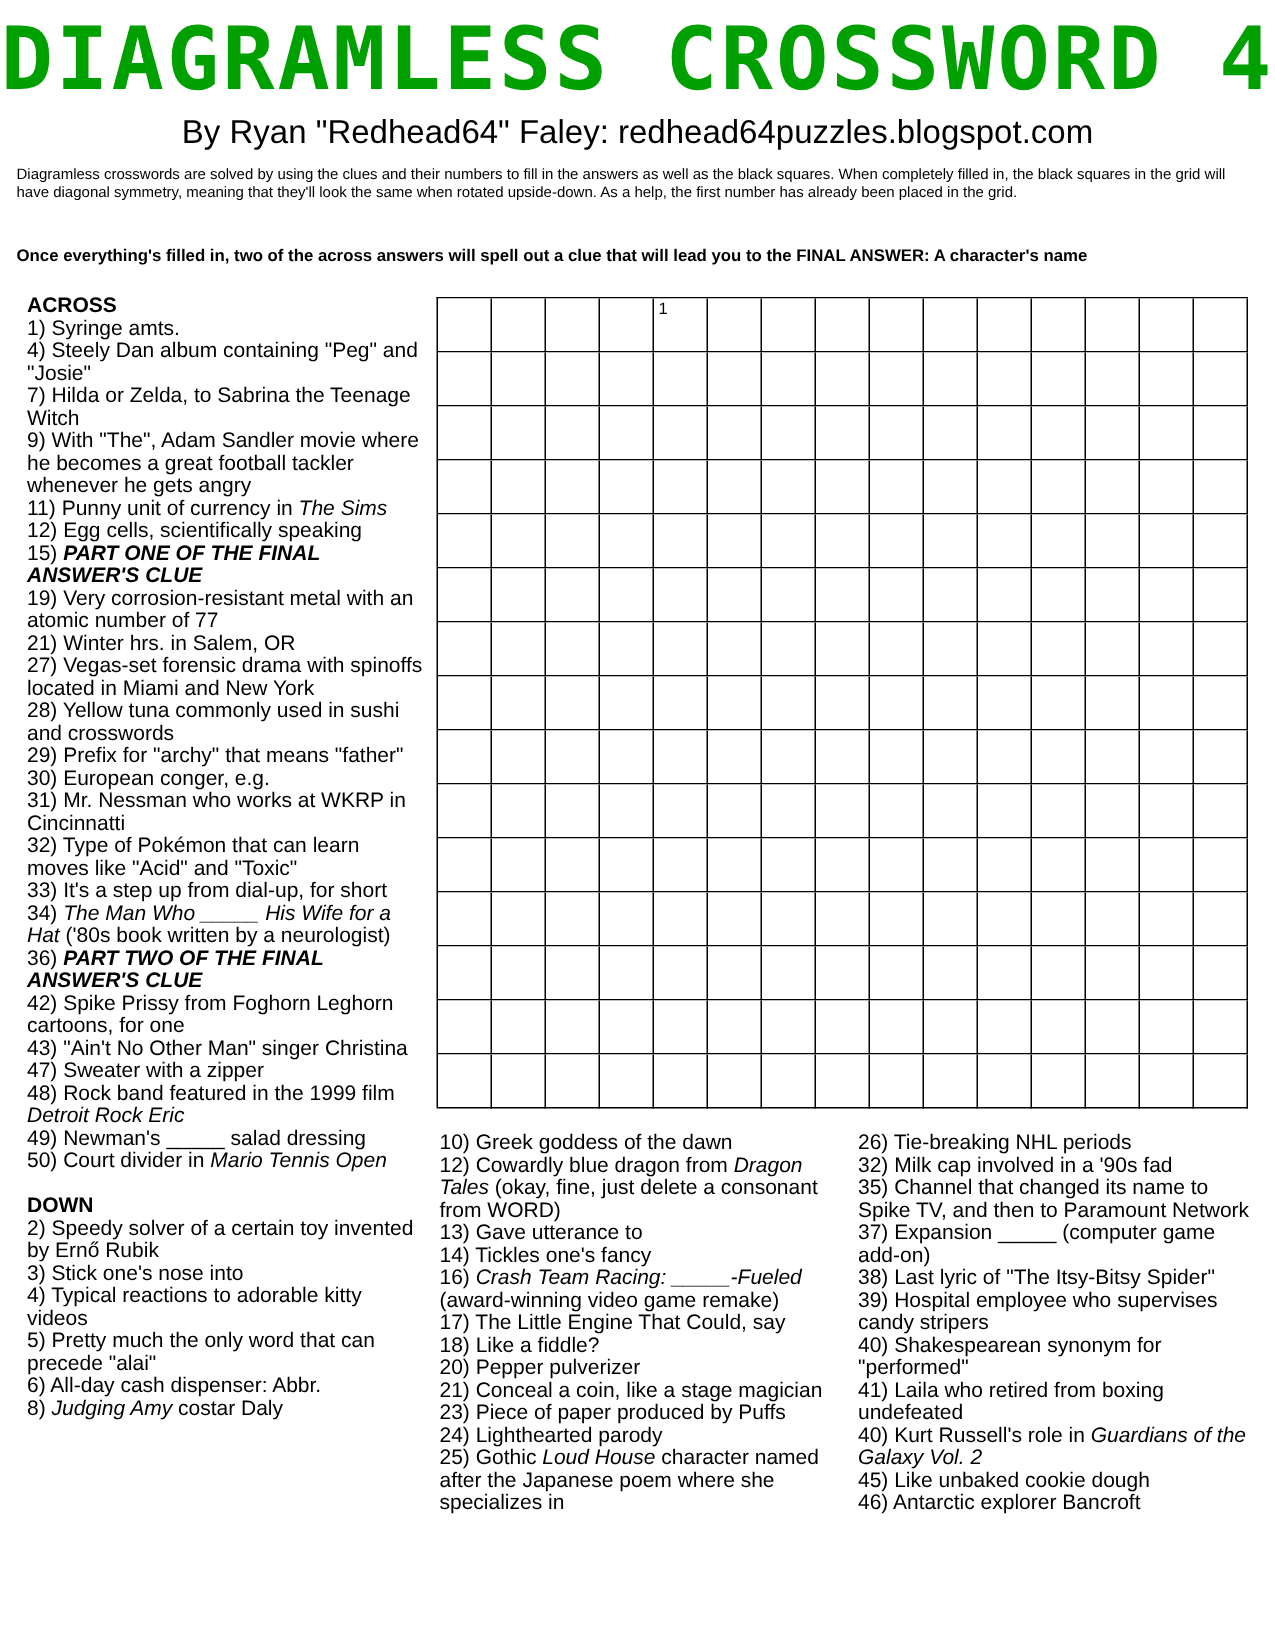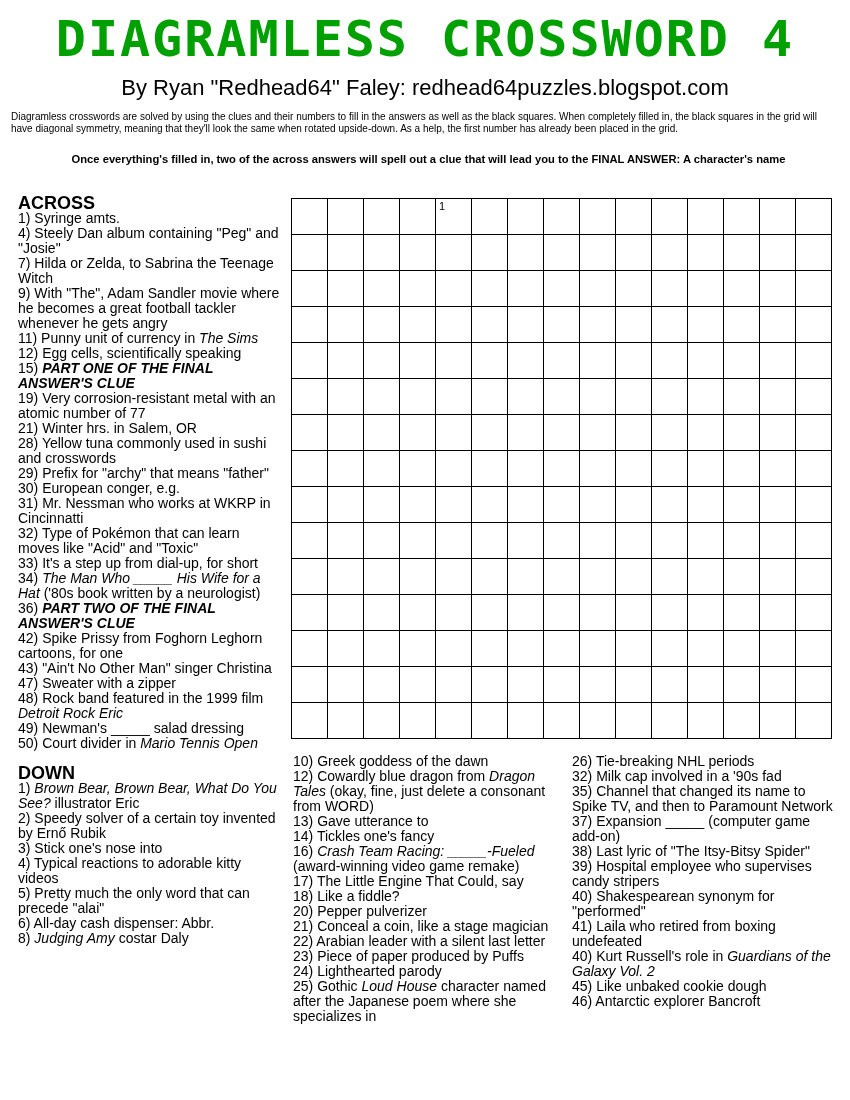--- a/index.html
+++ b/index.html
@@ -3,40 +3,40 @@
 <meta charset="utf-8">
 <style>
   html, body { margin: 0; padding: 0; background: #ffffff; }
   body {
     width: 850px; height: 1100px; position: relative; overflow: hidden;
     font-family: "Liberation Sans", sans-serif; color: #000;
   }
   .title {
     position: absolute; left: 0; top: 8px; width: 850px; text-align: center;
     font-family: "DejaVu Sans Mono", monospace; font-weight: bold;
-    font-size: 50px; line-height: 62px; letter-spacing: 2px;
+    font-size: 58px; line-height: 62px; letter-spacing: 2px;
     color: #00a000; transform: scaleY(1.0);
   }
   .byline {
     position: absolute; left: 0; top: 74px; width: 850px; text-align: center;
     font-size: 22px; line-height: 28px; color: #000;
   }
   .intro {
     position: absolute; left: 11px; top: 111px; width: 830px;
     font-size: 10px; line-height: 12px;
   }
   .instruction {
-    position: absolute; left: 11px; top: 152px; width: 835px;
-    font-size: 11.2px; line-height: 14px; font-weight: bold; text-align: center;
+    position: absolute; left: 11px; top: 164px; width: 835px;
+    font-size: 11.2px; line-height: 14px; font-weight: bold;
   }
   .clues-col { position: absolute; font-size: 14px; line-height: 15px; }
   .col-left { left: 18px; top: 196px; width: 266px; }
   .col-mid { left: 293px; top: 754px; width: 272px; }
   .col-right { left: 572px; top: 754px; width: 270px; }
-  .section-head { font-weight: bold; font-size: 18px; line-height: 15px; }
+  .section-head { font-weight: bold; font-size: 14px; line-height: 15px; }
   .spacer { height: 15px; }
   .clue { margin: 0; }
   .clue i { font-style: italic; }
   .clue b { font-weight: bold; font-style: italic; }
   .grid {
     position: absolute; left: 291px; top: 198px;
     display: grid; grid-template-columns: repeat(15, 36px); grid-template-rows: repeat(15, 36px);
     border-top: 1px solid #000; border-left: 1px solid #000;
   }
   .cell {
@@ -60,39 +60,39 @@
   <div>
       <div class="clue"><span>1) </span><span>Syringe amts.</span></div>
       <div class="clue"><span>4) </span><span>Steely Dan album containing "Peg" and "Josie"</span></div>
       <div class="clue"><span>7) </span><span>Hilda or Zelda, to Sabrina the Teenage Witch</span></div>
       <div class="clue"><span>9) </span><span>With "The", Adam Sandler movie where he becomes a great football tackler whenever he gets angry</span></div>
       <div class="clue"><span>11) </span><span>Punny unit of currency in </span><i>The Sims</i></div>
       <div class="clue"><span>12) </span><span>Egg cells, scientifically speaking</span></div>
       <div class="clue"><span>15) </span><b>PART ONE OF THE FINAL ANSWER'S CLUE</b></div>
       <div class="clue"><span>19) </span><span>Very corrosion-resistant metal with an atomic number of 77</span></div>
       <div class="clue"><span>21) </span><span>Winter hrs. in Salem, OR</span></div>
+      <div class="clue"><span>27) </span><span>Vegas-set forensic drama with spinoffs located in Miami and New York</span></div>
       <div class="clue"><span>28) </span><span>Yellow tuna commonly used in sushi and crosswords</span></div>
       <div class="clue"><span>29) </span><span>Prefix for "archy" that means "father"</span></div>
       <div class="clue"><span>30) </span><span>European conger, e.g.</span></div>
       <div class="clue"><span>31) </span><span>Mr. Nessman who works at WKRP in Cincinnatti</span></div>
       <div class="clue"><span>32) </span><span>Type of Pokémon that can learn moves like "Acid" and "Toxic"</span></div>
       <div class="clue"><span>33) </span><span>It's a step up from dial-up, for short</span></div>
       <div class="clue"><span>34) </span><i>The Man Who _____ His Wife for a Hat</i><span> ('80s book written by a neurologist)</span></div>
       <div class="clue"><span>36) </span><b>PART TWO OF THE FINAL ANSWER'S CLUE</b></div>
       <div class="clue"><span>42) </span><span>Spike Prissy from Foghorn Leghorn cartoons, for one</span></div>
       <div class="clue"><span>43) </span><span>"Ain't No Other Man" singer Christina</span></div>
       <div class="clue"><span>47) </span><span>Sweater with a zipper</span></div>
       <div class="clue"><span>48) </span><span>Rock band featured in the 1999 film </span><i>Detroit Rock Eric</i></div>
       <div class="clue"><span>49) </span><span>Newman's _____ salad dressing</span></div>
       <div class="clue"><span>50) </span><span>Court divider in </span><i>Mario Tennis Open</i></div>
     </div>
   <div class="spacer"></div>
   <div class="section-head">DOWN</div>
   <div>
-      <div class="clue"><span>1) </span><i>Brown Bear, Brown Bear, What Do You See?</i><span> illustrator Eric</span></div>
       <div class="clue"><span>2) </span><span>Speedy solver of a certain toy invented by Ernő Rubik</span></div>
       <div class="clue"><span>3) </span><span>Stick one's nose into</span></div>
       <div class="clue"><span>4) </span><span>Typical reactions to adorable kitty videos</span></div>
       <div class="clue"><span>5) </span><span>Pretty much the only word that can precede "alai"</span></div>
       <div class="clue"><span>6) </span><span>All-day cash dispenser: Abbr.</span></div>
       <div class="clue"><span>8) </span><i>Judging Amy</i><span> costar Daly</span></div>
     </div>
 </div>
 
 <div class="grid" id="grid">
@@ -329,21 +329,20 @@
   <div>
       <div class="clue"><span>10) </span><span>Greek goddess of the dawn</span></div>
       <div class="clue"><span>12) </span><span>Cowardly blue dragon from </span><i>Dragon Tales</i><span> (okay, fine, just delete a consonant from WORD)</span></div>
       <div class="clue"><span>13) </span><span>Gave utterance to</span></div>
       <div class="clue"><span>14) </span><span>Tickles one's fancy</span></div>
       <div class="clue"><span>16) </span><i>Crash Team Racing: _____-Fueled</i><span> (award-winning video game remake)</span></div>
       <div class="clue"><span>17) </span><span>The Little Engine That Could, say</span></div>
       <div class="clue"><span>18) </span><span>Like a fiddle?</span></div>
       <div class="clue"><span>20) </span><span>Pepper pulverizer</span></div>
       <div class="clue"><span>21) </span><span>Conceal a coin, like a stage magician</span></div>
-      <div class="clue"><span>22) </span><span>Arabian leader with a silent last letter</span></div>
       <div class="clue"><span>23) </span><span>Piece of paper produced by Puffs</span></div>
       <div class="clue"><span>24) </span><span>Lighthearted parody</span></div>
       <div class="clue"><span>25) </span><span>Gothic </span><i>Loud House</i><span> character named after the Japanese poem where she specializes in</span></div>
     </div>
 </div>
 
 <div class="clues-col col-right">
   <div>
       <div class="clue"><span>26) </span><span>Tie-breaking NHL periods</span></div>
       <div class="clue"><span>32) </span><span>Milk cap involved in a '90s fad</span></div>

